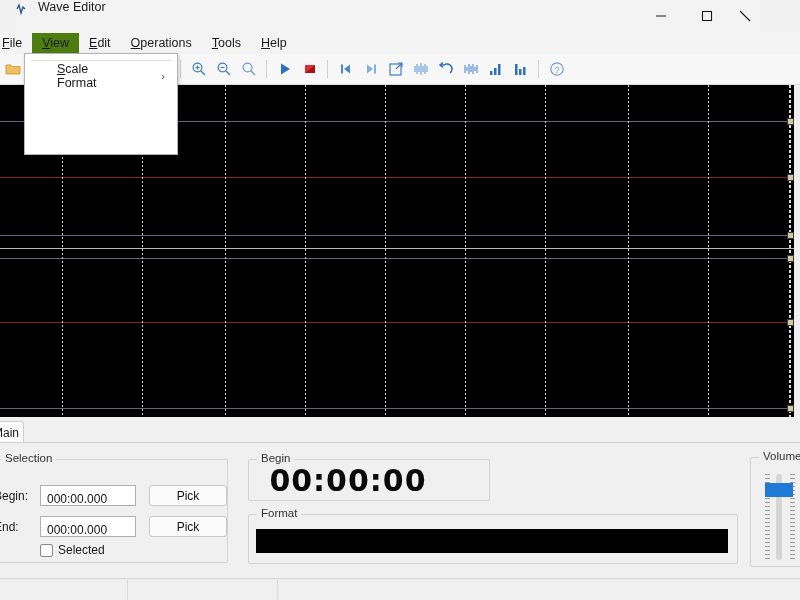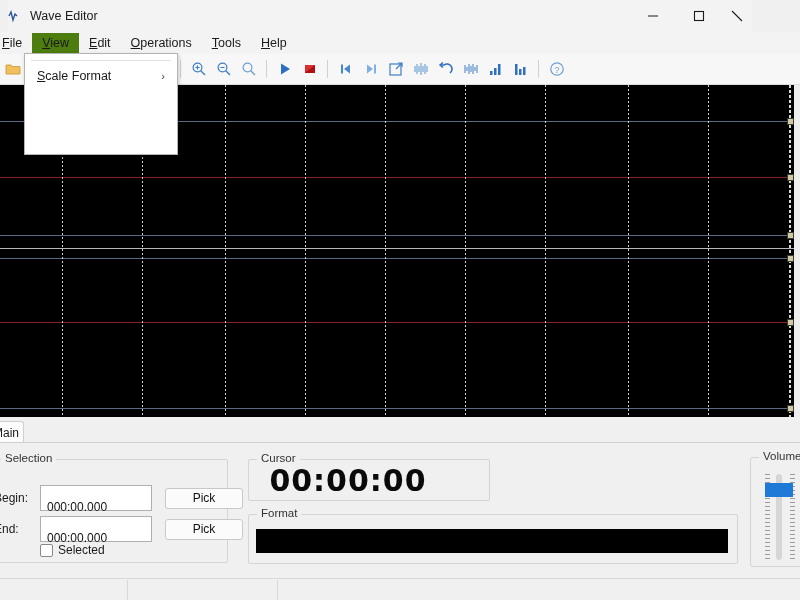--- a/index.html
+++ b/index.html
@@ -6,23 +6,23 @@
   html, body {
     width: 800px; height: 600px;
     overflow: hidden;
     font-family: "Liberation Sans", sans-serif;
     background: #f0f0f0;
   }
   #app { position: relative; width: 800px; height: 600px; overflow: hidden; }
 
   
   .titlebar {
-    position: absolute; top: 0; left: 8px; width: 744px; height: 32px;
+    position: absolute; top: 0; left: 16px; width: 744px; height: 32px;
     background: #f3f3f3;
-    display: flex; align-items: center;
+    display: flex; 
   }
   .title-icon {
     margin-left: -4px; width: 18px; height: 18px;
     display: flex; align-items: center; justify-content: center;
     color: #2b579a; font-size: 12px;
   }
   .title-text {
     font-size: 12.5px; color: #1a1a1a; margin-left: 8px;
     white-space: nowrap;
   }
@@ -80,21 +80,21 @@
     font-size: 12.5px; color: #1a1a1a; padding-left: 6px; position: relative;
   }
   .dd-item .dd-icon {
     width: 20px; height: 18px; display: flex; align-items: center; justify-content: center;
     margin-right: 6px;
   }
   .dd-item .dd-label { flex: 1; }
   .dd-item u { text-decoration: underline; }
   .dd-sep { height: 1px; background: #e0e0e0; margin: 4px 6px 4px 6px; }
   .dd-arrow { margin-right: 12px; color: #444; font-size: 11px; }
-  .dd-item.no-icon { padding-left: 12px; gap: 40px; }
+  .dd-item.no-icon { padding-left: 32px; gap: 40px; }
 
   
   .wave-wrap {
     position: absolute; left: 0; top: 85px; width: 800px; height: 332px;
     background: #000;
     overflow: hidden;
   }
   .hline { position: absolute; left: 0; width: 800px; height: 1px; }
   .vline {
     position: absolute; top: 0; width: 1px; height: 332px;
@@ -147,24 +147,24 @@
     font-size: 11.5px; color: #333;
   }
   .grp-selection { left: -8px; top: 16px; width: 236px; height: 104px; }
   .grp-cursor    { left: 248px; top: 16px; width: 242px; height: 42px; }
   .grp-levels    { left: 248px; top: 71px; width: 490px; height: 50px; }
   .grp-volume    { left: 750px; top: 14px; width: 60px; height: 110px; }
 
   .fld-row { position: absolute; display: flex; align-items: center; }
   .fld-label { font-size: 12px; color: #1a1a1a; width: 46px; }
   .txtbox {
-    width: 112px; height: 21px;
+    width: 96px; height: 21px;
     border: 1px solid #b0b0b0; background: #fff;
     font-size: 12px; color: #111;
-    padding: 12px 6px; line-height: 19px;
+    padding: 4px 6px; line-height: 19px;
     font-family: "Liberation Sans", sans-serif;
   }
   .btn {
     width: 78px; height: 21px; margin-left: 13px;
     border: 1px solid #c8c8c8; background: #fbfbfb;
     border-radius: 3px;
     font-size: 12px; color: #111;
     display: flex; align-items: center; justify-content: center;
   }
   .chk-row {
@@ -465,21 +465,21 @@
       <span class="fld-label">End:</span>
       <div class="txtbox">000:00.000</div>
       <div class="btn">Pick</div>
     </div>
     <div class="chk-row">
       <span class="chkbox"></span>
       <span>Selected</span>
     </div>
 
     <div class="group grp-cursor">
-      <span class="group-title">Cursor</span>
+      <span class="group-title">Begin</span>
     </div>
     <div class="cursor-time">00:00:00</div>
 
     <div class="group grp-levels">
       <span class="group-title">Format</span>
     </div>
     <div class="levels-bar"></div>
 
     <div class="group grp-volume">
       <span class="group-title">Volume</span>

